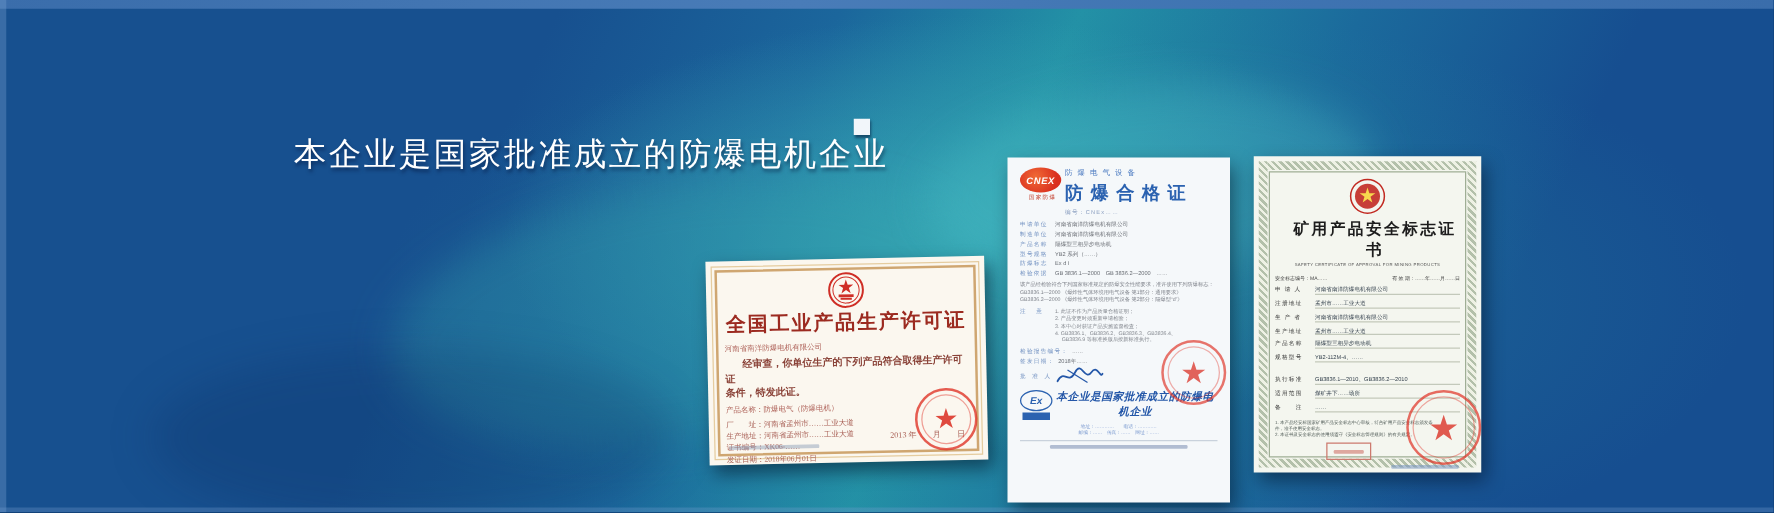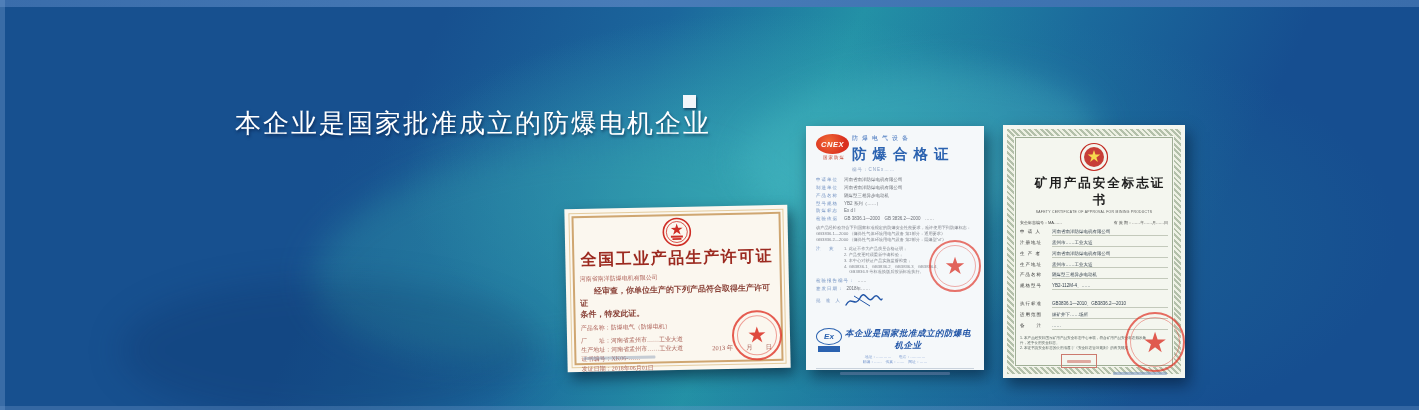--- a/index.html
+++ b/index.html
@@ -53,21 +53,21 @@
   .cl-body{font-size:8px;font-weight:bold;color:#8a4238;line-height:1.45;margin-top:2px;}
   .cl-body .ind{text-indent:14px;}
   .cl-product{font-size:6px;color:#b0655c;margin-top:3px;}
   .cl-rows{font-size:6px;color:#a85f55;margin-top:4px;line-height:1.55;}
   .cl-date{position:absolute;right:4px;bottom:6px;font-size:6.5px;color:#a85f55;}
   .cl-fineprint{position:absolute;left:2px;bottom:2px;width:72px;}
   .cert-license .seal{right:8px;bottom:8px;width:46px;height:46px;}
   .cert-license .seal .star{font-size:22px;}
 
   
-  .cert-ex{left:806px;top:126px;width:178px;height:244px;background:#f5f8fa;}
+  .cert-ex{left:806px;top:126px;width:178px;height:276px;background:#f5f8fa;}
   .ce-content{position:absolute;inset:8px 10px;}
   .ce-header{display:flex;align-items:flex-start;}
   .ce-cnex{width:36px;flex:none;text-align:center;}
   .ce-cnex-oval{width:33px;height:20px;border-radius:50%;
     background:radial-gradient(circle at 38% 38%, #f06a35, #da2f1f 70%);
     color:#fff;font-size:7.5px;font-weight:bold;font-style:italic;
     display:flex;align-items:center;justify-content:center;letter-spacing:.5px;}
   .ce-cnex-sub{font-size:4.5px;color:#c23a28;margin-top:1px;letter-spacing:1px;}
   .ce-titles{flex:1;text-align:left;}
   .ce-t1{font-size:6px;color:#4a79c0;letter-spacing:4px;}
@@ -79,21 +79,21 @@
   .ce-fvalue{flex:1;font-size:4.5px;color:#6b6f76;line-height:1.3;}
   .ce-para{font-size:4.2px;color:#80848c;line-height:1.35;margin-top:3px;}
   .ce-std{font-size:4.2px;color:#80848c;line-height:1.4;}
   .ce-notice{display:flex;margin-top:4px;}
   .ce-nlabel{width:28px;flex:none;font-size:4.5px;color:#6f8fc0;letter-spacing:2px;}
   .ce-nlines{flex:1;font-size:4.2px;color:#84888f;line-height:1.35;}
   .ce-prow{display:flex;margin-top:3px;font-size:4.5px;color:#6f8fc0;letter-spacing:1px;}
   .ce-prow .val{color:#6b6f76;letter-spacing:0;margin-left:3px;}
   .ce-approve{display:flex;align-items:center;margin-top:2px;}
   .ce-approve .lbl{font-size:4.5px;color:#6f8fc0;letter-spacing:2px;width:28px;}
-  .ce-org{display:flex;align-items:center;margin-top:19px;}
+  .ce-org{display:flex;align-items:center;margin-top:3px;}
   .ce-ex-oval{width:24px;height:15px;border-radius:50%;border:1.5px solid #2b62b0;flex:none;
     display:flex;align-items:center;justify-content:center;
     font-size:8px;font-weight:bold;font-style:italic;color:#2b62b0;}
   .ce-ex-rect{width:22px;height:6px;background:#2b62b0;margin:1px auto 0;}
   .ce-orgname{flex:1;text-align:center;font-size:8.5px;font-weight:bold;font-style:italic;
     color:#2457a8;letter-spacing:.5px;font-family:"Liberation Serif","DejaVu Serif",serif;}
   .ce-addr{font-size:3.8px;color:#7c9bd0;line-height:1.4;margin-top:3px;text-align:center;}
   .ce-divider{border-top:1px solid #c9d2dc;margin-top:3px;}
   .ce-bottombar{margin:3px auto 0;width:110px;background:rgba(110,130,170,.5);}
   .cert-ex .seal{right:3px;bottom:78px;width:48px;height:48px;opacity:.85;}

